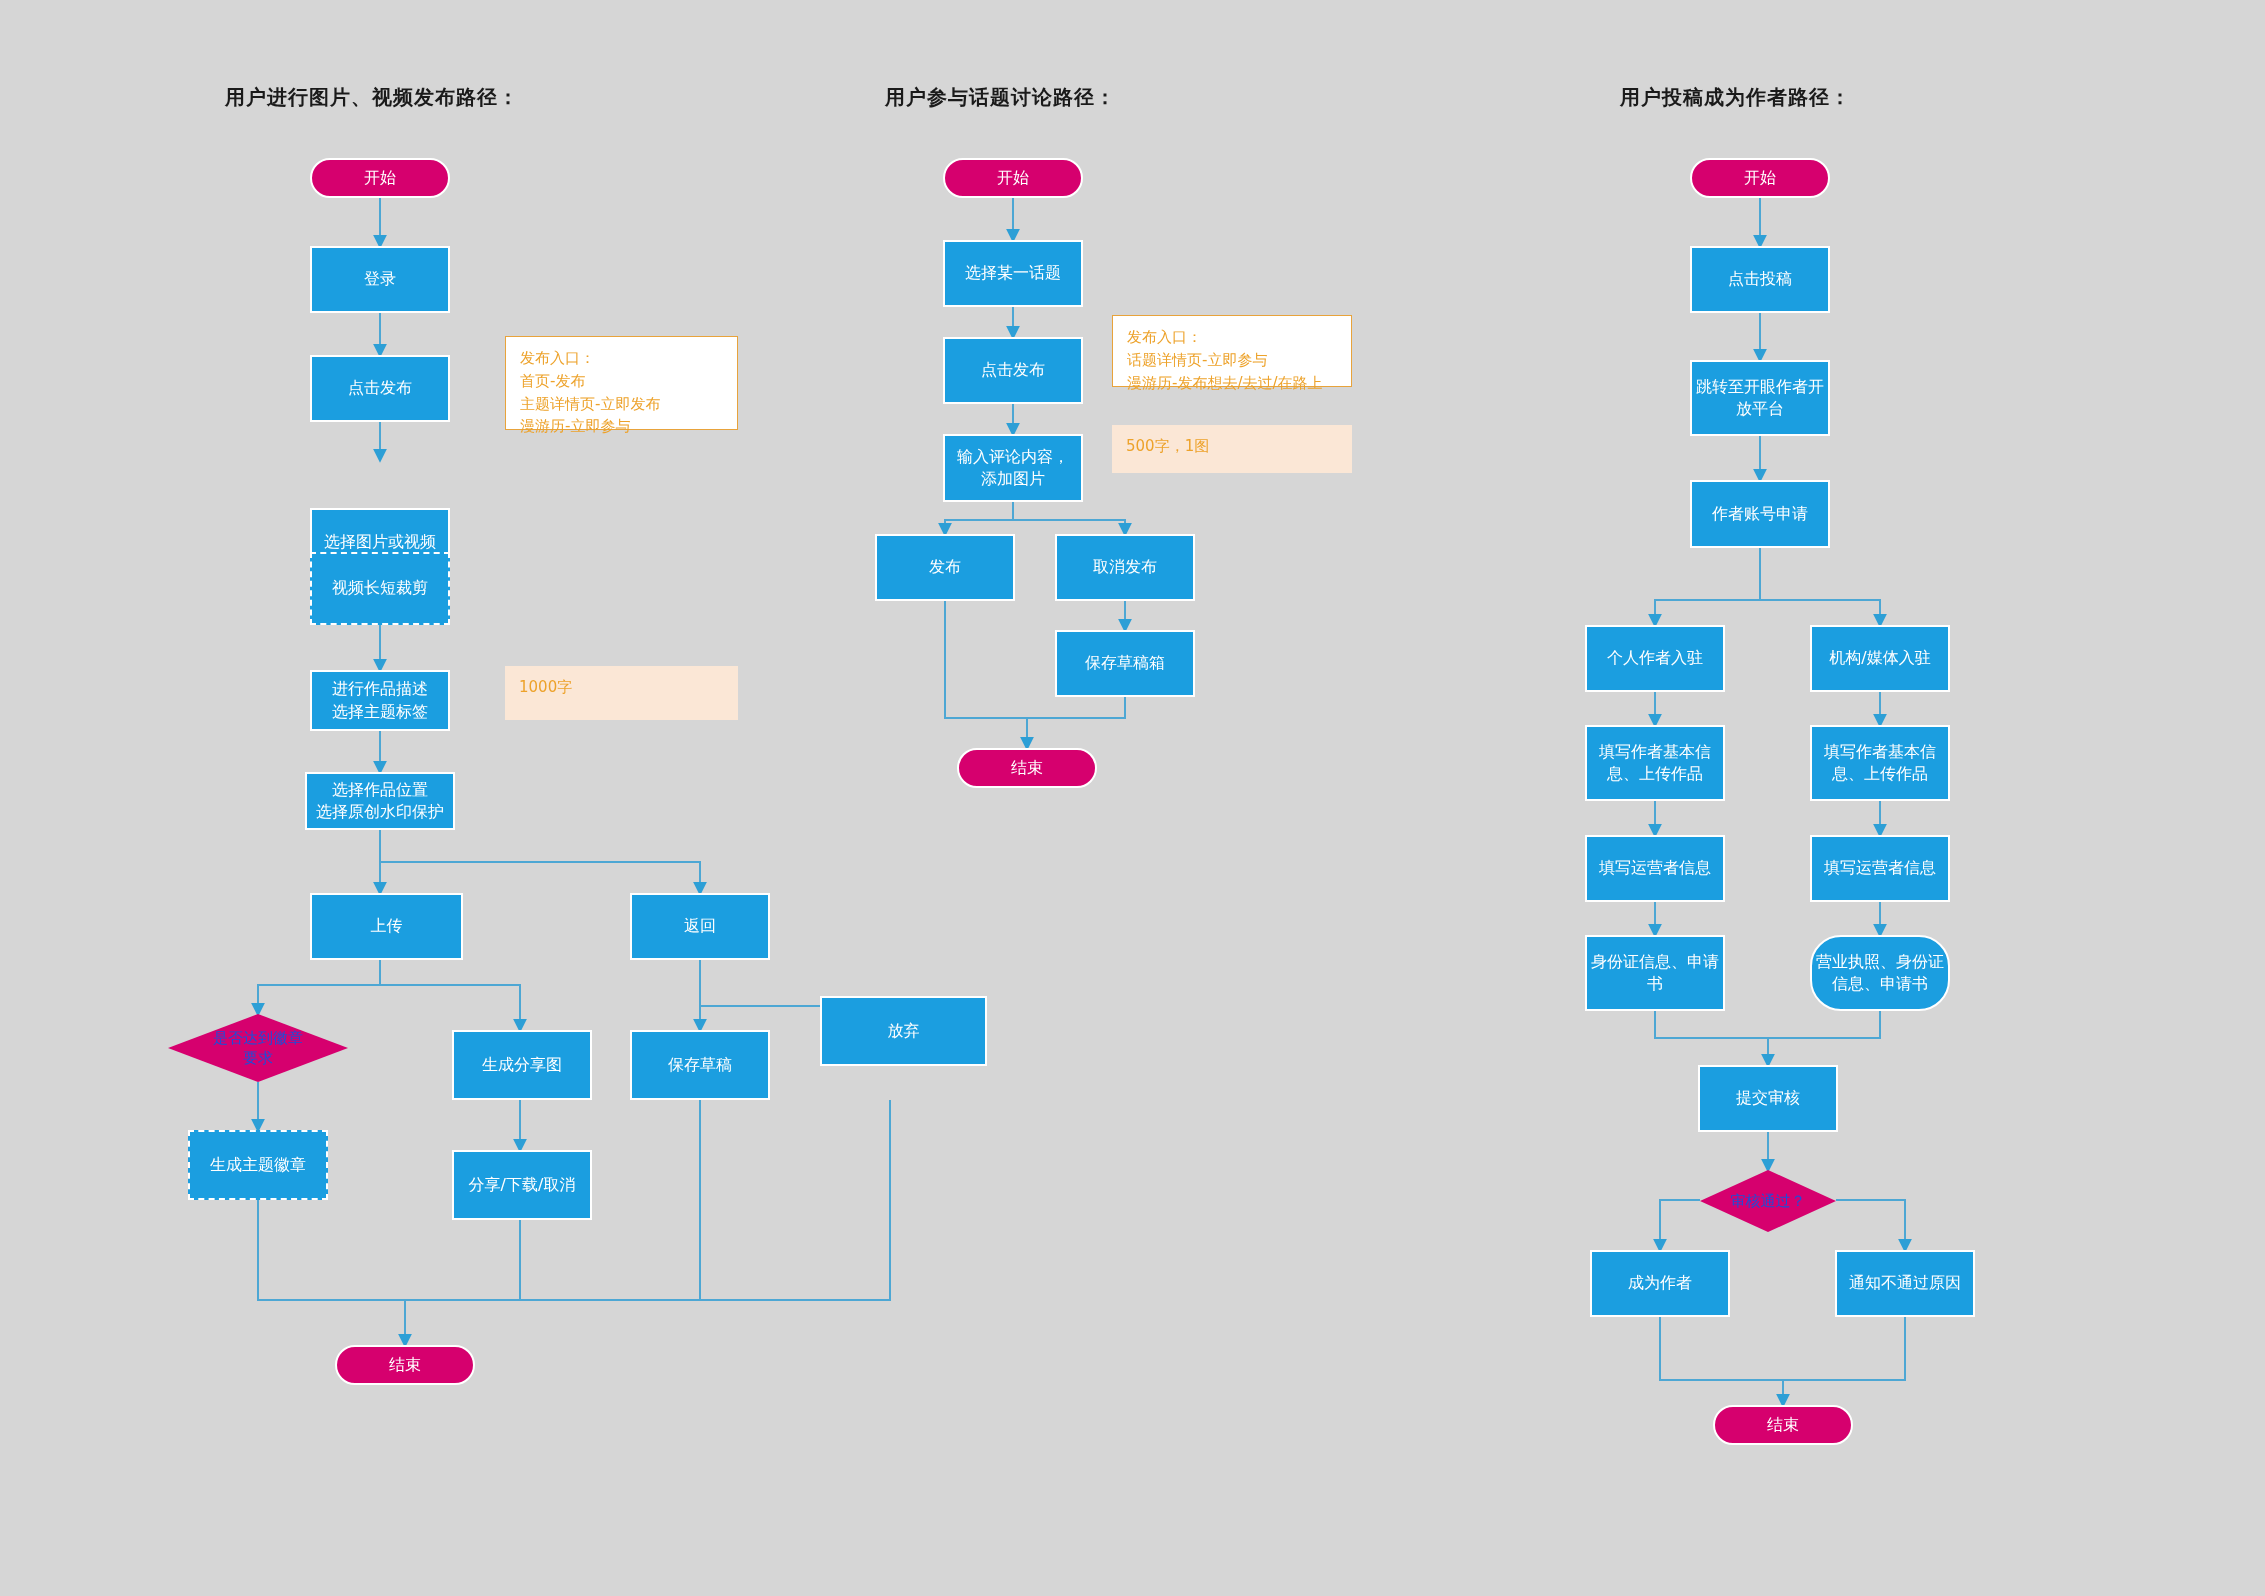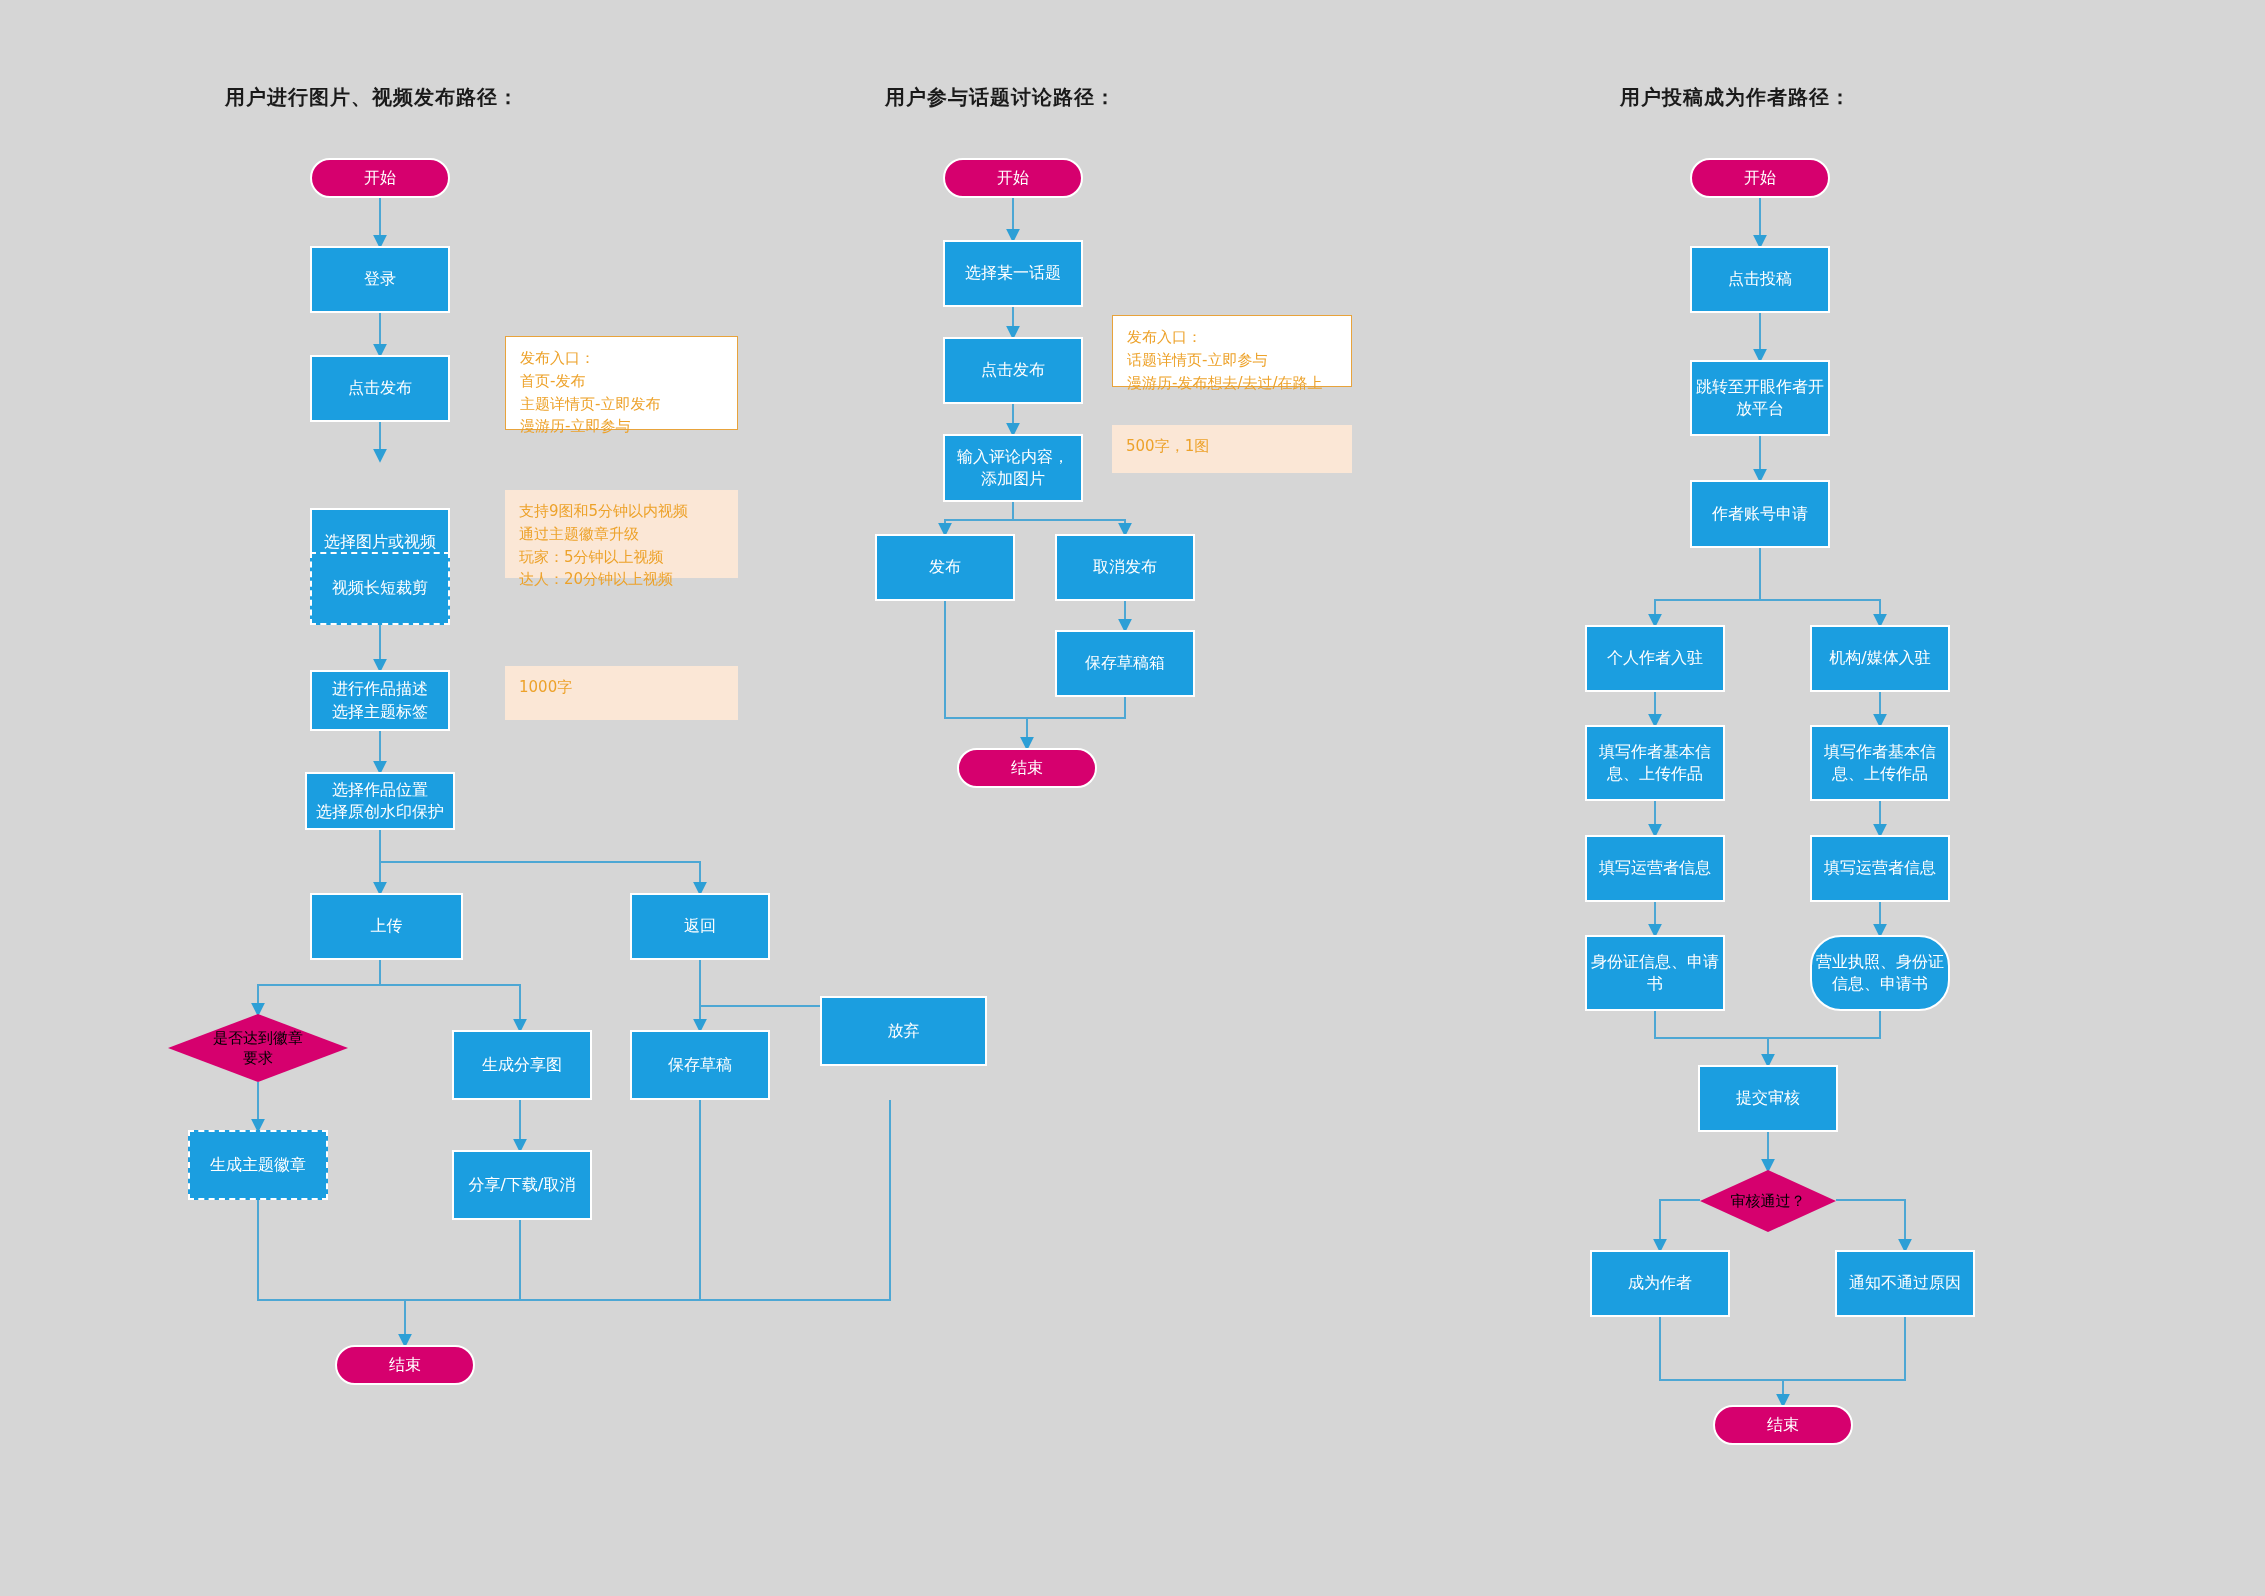--- a/index.html
+++ b/index.html
@@ -45,21 +45,21 @@
     border:2px dashed #ffffff;
   }
   .terminal{
     background:#d6006e;
     border:2px solid #ffffff;
     border-radius:40px;
   }
   .decision{
     background:transparent;
     border:none;
-    color:#000000;
+    color:#1d4ed8;
     z-index:3;
   }
   .decision .dshape{
     position:absolute;
     left:0;top:0;right:0;bottom:0;
     background:#d6006e;
     clip-path:polygon(50% 0%,100% 50%,50% 100%,0% 50%);
     z-index:-1;
   }
   .decision .dtext{
@@ -223,24 +223,20 @@
   <div class="node proc" style="left:452px;top:1150px;width:140px;height:70px;">分享/下载/取消</div>
 
   <div class="node terminal" style="left:335px;top:1345px;width:140px;height:40px;">结束</div>
 
 
   <div class="note note-outline" style="left:505px;top:336px;width:233px;height:94px;">发布入口：
 首页-发布
 主题详情页-立即发布
 漫游历-立即参与</div>
 
-  <div class="note note-fill" style="left:505px;top:490px;width:233px;height:88px;">支持9图和5分钟以内视频
-通过主题徽章升级
-玩家：5分钟以上视频
-达人：20分钟以上视频</div>
 
   <div class="note note-fill" style="left:505px;top:666px;width:233px;height:54px;">1000字</div>
 
   <div class="node terminal" style="left:943px;top:158px;width:140px;height:40px;">开始</div>
 
   <div class="node proc" style="left:943px;top:240px;width:140px;height:67px;">选择某一话题</div>
 
   <div class="node proc" style="left:943px;top:337px;width:140px;height:67px;">点击发布</div>
 
   <div class="node proc" style="left:943px;top:434px;width:140px;height:68px;">输入评论内容，

